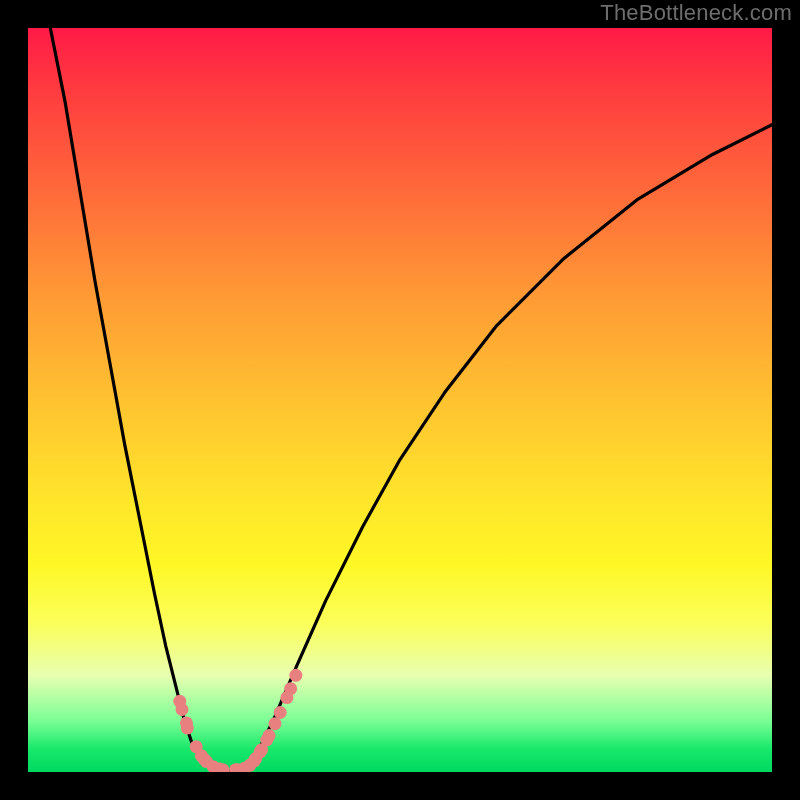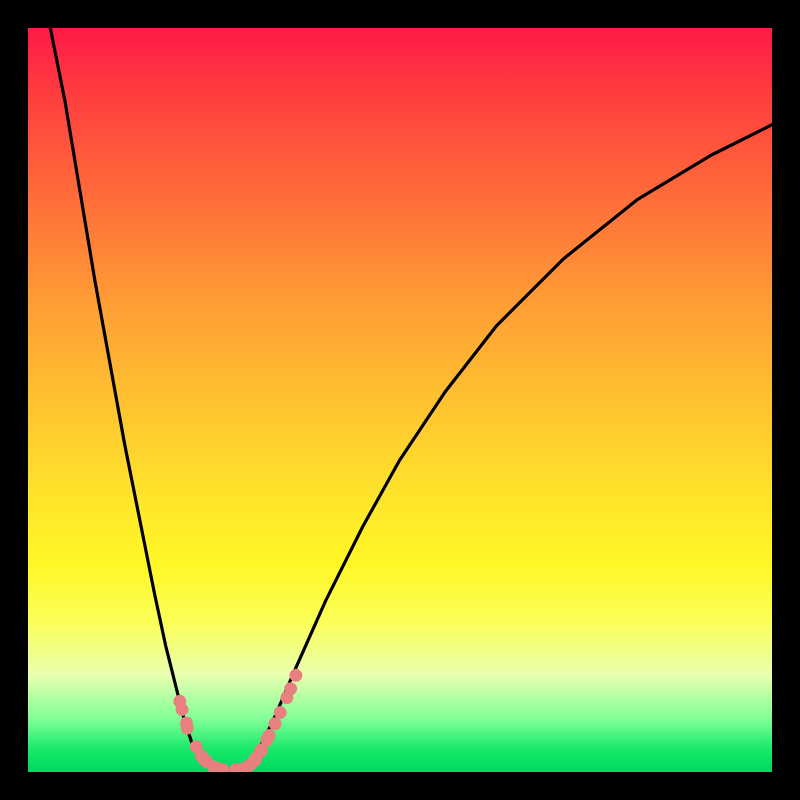--- a/index.html
+++ b/index.html
@@ -95,13 +95,14 @@
             <circle cx="241.06" cy="707.54" r="6.5" fill="#e98080"></circle>
             <circle cx="247.01" cy="695.64" r="6.5" fill="#e98080"></circle>
             <circle cx="252.22" cy="684.48" r="6.5" fill="#e98080"></circle>
             <circle cx="258.91" cy="669.60" r="6.5" fill="#e98080"></circle>
             <circle cx="262.63" cy="660.67" r="6.5" fill="#e98080"></circle>
             <circle cx="267.84" cy="647.28" r="6.5" fill="#e98080"></circle>
           </g>
         </g>
     </svg>
   </div>
+  <div class="watermark">TheBottleneck.com</div>
 </div>
 
 </body></html>

